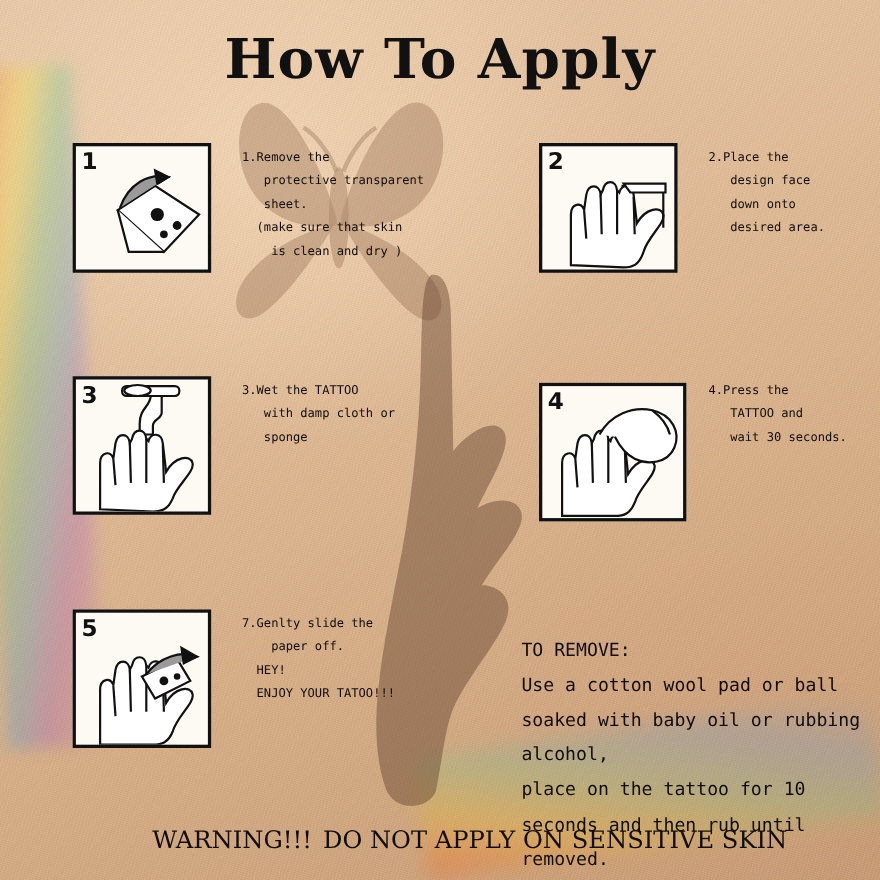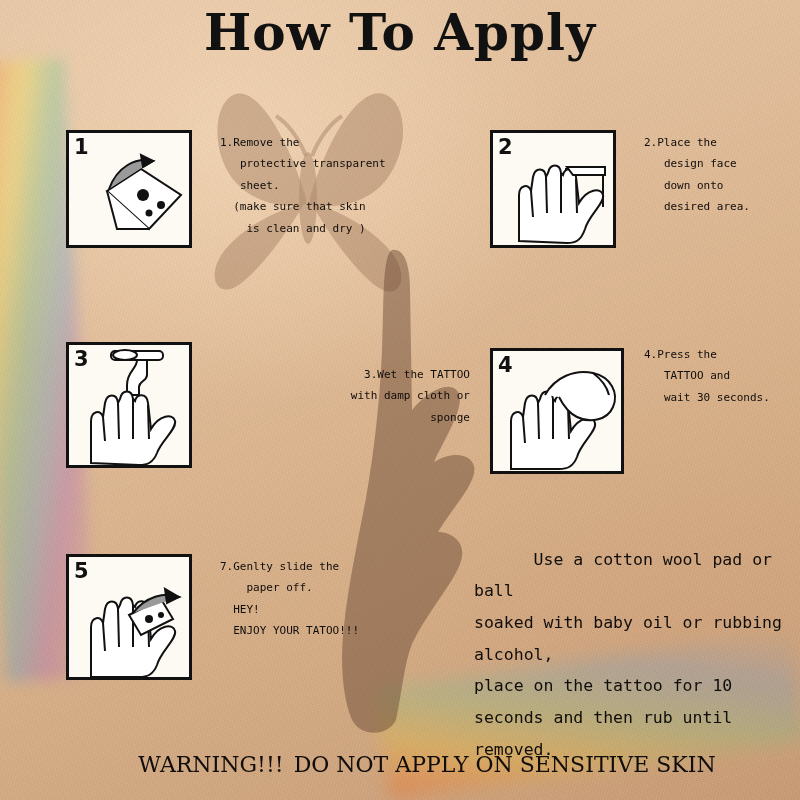--- a/index.html
+++ b/index.html
@@ -73,21 +73,21 @@
     width: 240px; height: 230px;
     pointer-events: none;
     opacity: 0.52;
   }
 
   
   #content { position: absolute; inset: 0; }
 
   .title {
     position: absolute;
-    top: 3px; left: 0; width: 800px;
+    top: 24px; left: 0; width: 800px;
     text-align: center;
     font-family: "DejaVu Serif", serif;
     font-weight: bold;
     font-size: 50px;
     letter-spacing: 1px;
     color: #111;
   }
 
   .step {
     position: absolute;
@@ -230,21 +230,21 @@
             <path d="M78 15 L78 30 C78 36 70 36 70 42 L70 50 L58 50 L58 40 C58 26 68 24 68 15 Z"></path>
             <ellipse cx="56" cy="10" rx="12" ry="5"></ellipse>
             <path d="M64 54 C68 60 70 66 64 68 C58 70 56 62 64 54 Z"></path>
             <path d="M22 118 L22 76 C22 66 32 64 34 72 L36 58 C38 48 48 48 49 58 L51 54
                      C53 44 63 44 64 54 L66 56 C68 48 78 48 79 58 L82 84 C90 70 104 68 106 76
                      C108 84 92 96 88 108 C84 118 78 120 70 120 Z"></path>
             <path d="M34 72 L36 96 M49 58 L50 94 M64 54 L64 94 M79 60 L80 94" fill="none"></path>
           </g>
         </svg>
       </div>
-      <div class="steptext" style="left:220px; top:364px; width:250px;text-align:right;">3.Wet the TATTOO
+      <div class="steptext" style="left:220px; top:344px; width:250px;">3.Wet the TATTOO
    with damp cloth or
    sponge</div>
     </div>
 
     <div class="step">
       <div class="thumb" style="left:490px; top:348px; width:134px; height:126px;">
         <span class="num">4</span>
         <svg width="134" height="126" viewBox="0 0 134 126">
           <g fill="#ffffff" stroke="#111" stroke-width="2">
             <path d="M18 118 L18 70 C18 60 28 58 30 66 L32 52 C34 42 44 42 45 52 L47 48
@@ -279,21 +279,21 @@
           </g>
         </svg>
       </div>
       <div class="steptext" style="left:220px; top:556px; width:260px;">7.Genlty slide the
     paper off.
   HEY!
   ENJOY YOUR TATOO!!!</div>
     </div>
 
     <div class="remove-block">
-      <span>Use a cotton wool pad or ball
+      <span class="head">TO REMOVE:</span><span>Use a cotton wool pad or ball
 soaked with baby oil or rubbing
 alcohol,
 place on the tattoo for 10
 seconds and then rub until
 removed.</span>
     </div>
 
     <div class="warning">
       <span class="w1">WARNING!!!</span><span class="w2">DO NOT APPLY ON SENSITIVE SKIN</span>
     </div>

